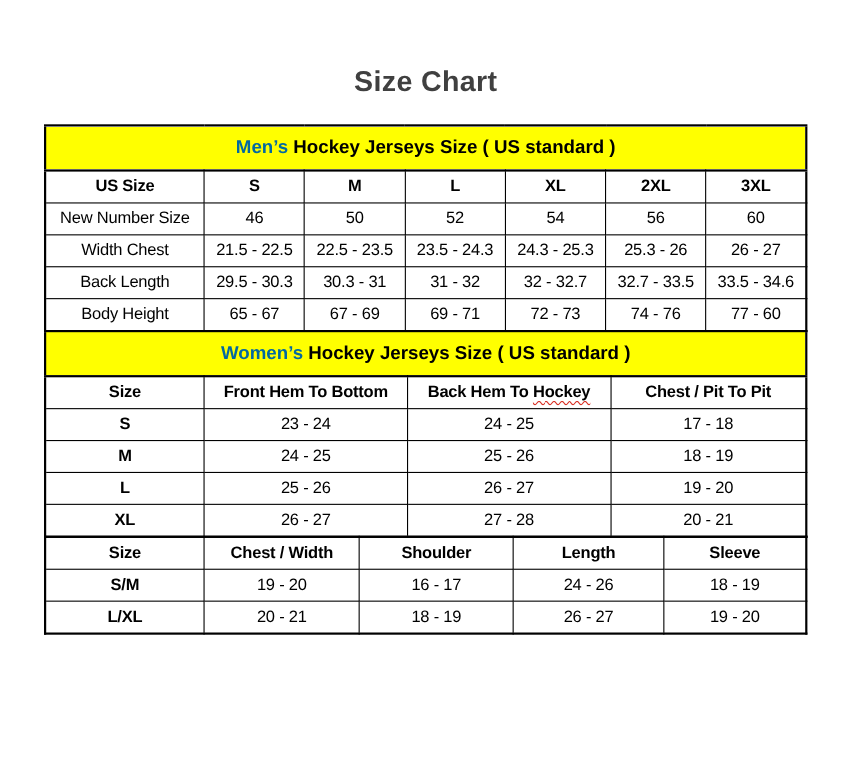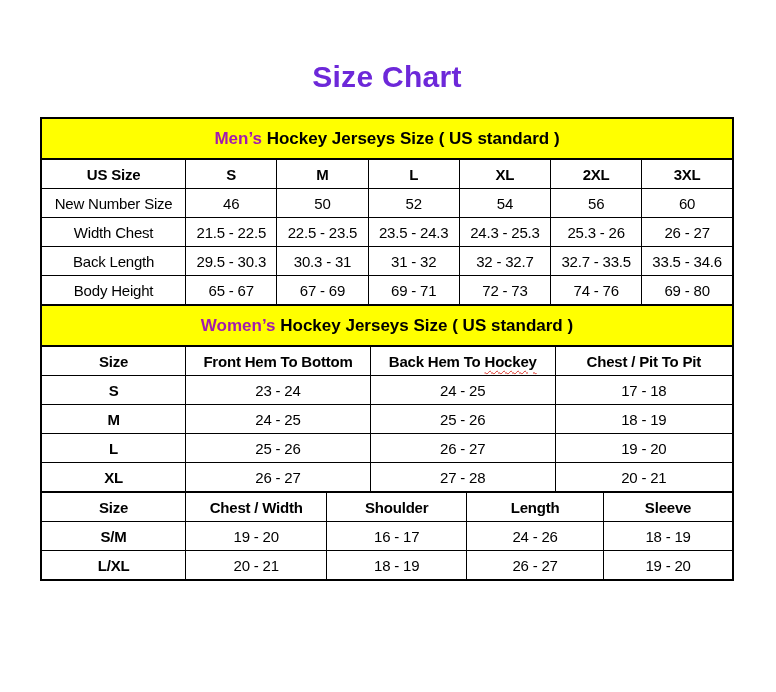--- a/index.html
+++ b/index.html
@@ -10,24 +10,24 @@
     height: 692px;
     overflow: hidden;
     font-family: "Liberation Sans", sans-serif;
     color: #000000;
   }
   .page { padding-top: 60px; }
   .title {
     width: 694px;
     margin: 0 0 24px 40px;
     text-align: center;
-    font-size: 30px;
+    font-size: 26px;
     line-height: 1.1;
     font-weight: 700;
-    color: #6d28d9;
+    color: #404040;
     letter-spacing: 0.3px;
   }
   table.size-table {
     border-collapse: collapse;
     table-layout: fixed;
     width: 694px;
     margin-left: 40px;
     border: 2px solid #000;
   }
   table.size-table + table.size-table { margin-top: -2px; border-radius: 26px; }
@@ -46,21 +46,21 @@
   .size-table td { font-weight: 400; }
   td.banner {
     background: #FFFF00;
     height: 39px;
     font-size: 17px;
     font-weight: 700;
     border-top: 2px solid #000;
     border-bottom: 2px solid #000;
     letter-spacing: 0;
   }
-  .hl { color: #a21caf; }
+  .hl { color: #0369a1; }
   td.row-label-bold { font-weight: 700; }
   .squiggle {
     text-decoration-line: underline;
     text-decoration-style: wavy;
     text-decoration-color: #D93025;
     text-decoration-thickness: 1px;
     text-underline-offset: 3px;
   }
 </style>
 </head>
@@ -123,21 +123,21 @@
         <td>32.7 - 33.5</td>
         <td>33.5 - 34.6</td>
       </tr>
       <tr>
         <td>Body Height</td>
         <td>65 - 67</td>
         <td>67 - 69</td>
         <td>69 - 71</td>
         <td>72 - 73</td>
         <td>74 - 76</td>
-        <td>69 - 80</td>
+        <td>77 - 60</td>
       </tr>
     </tbody>
   </table>
 
   <table class="size-table">
     <colgroup>
       <col style="width:20.9%">
         <col style="width:26.7%">
         <col style="width:26.7%">
         <col style="width:25.7%">

